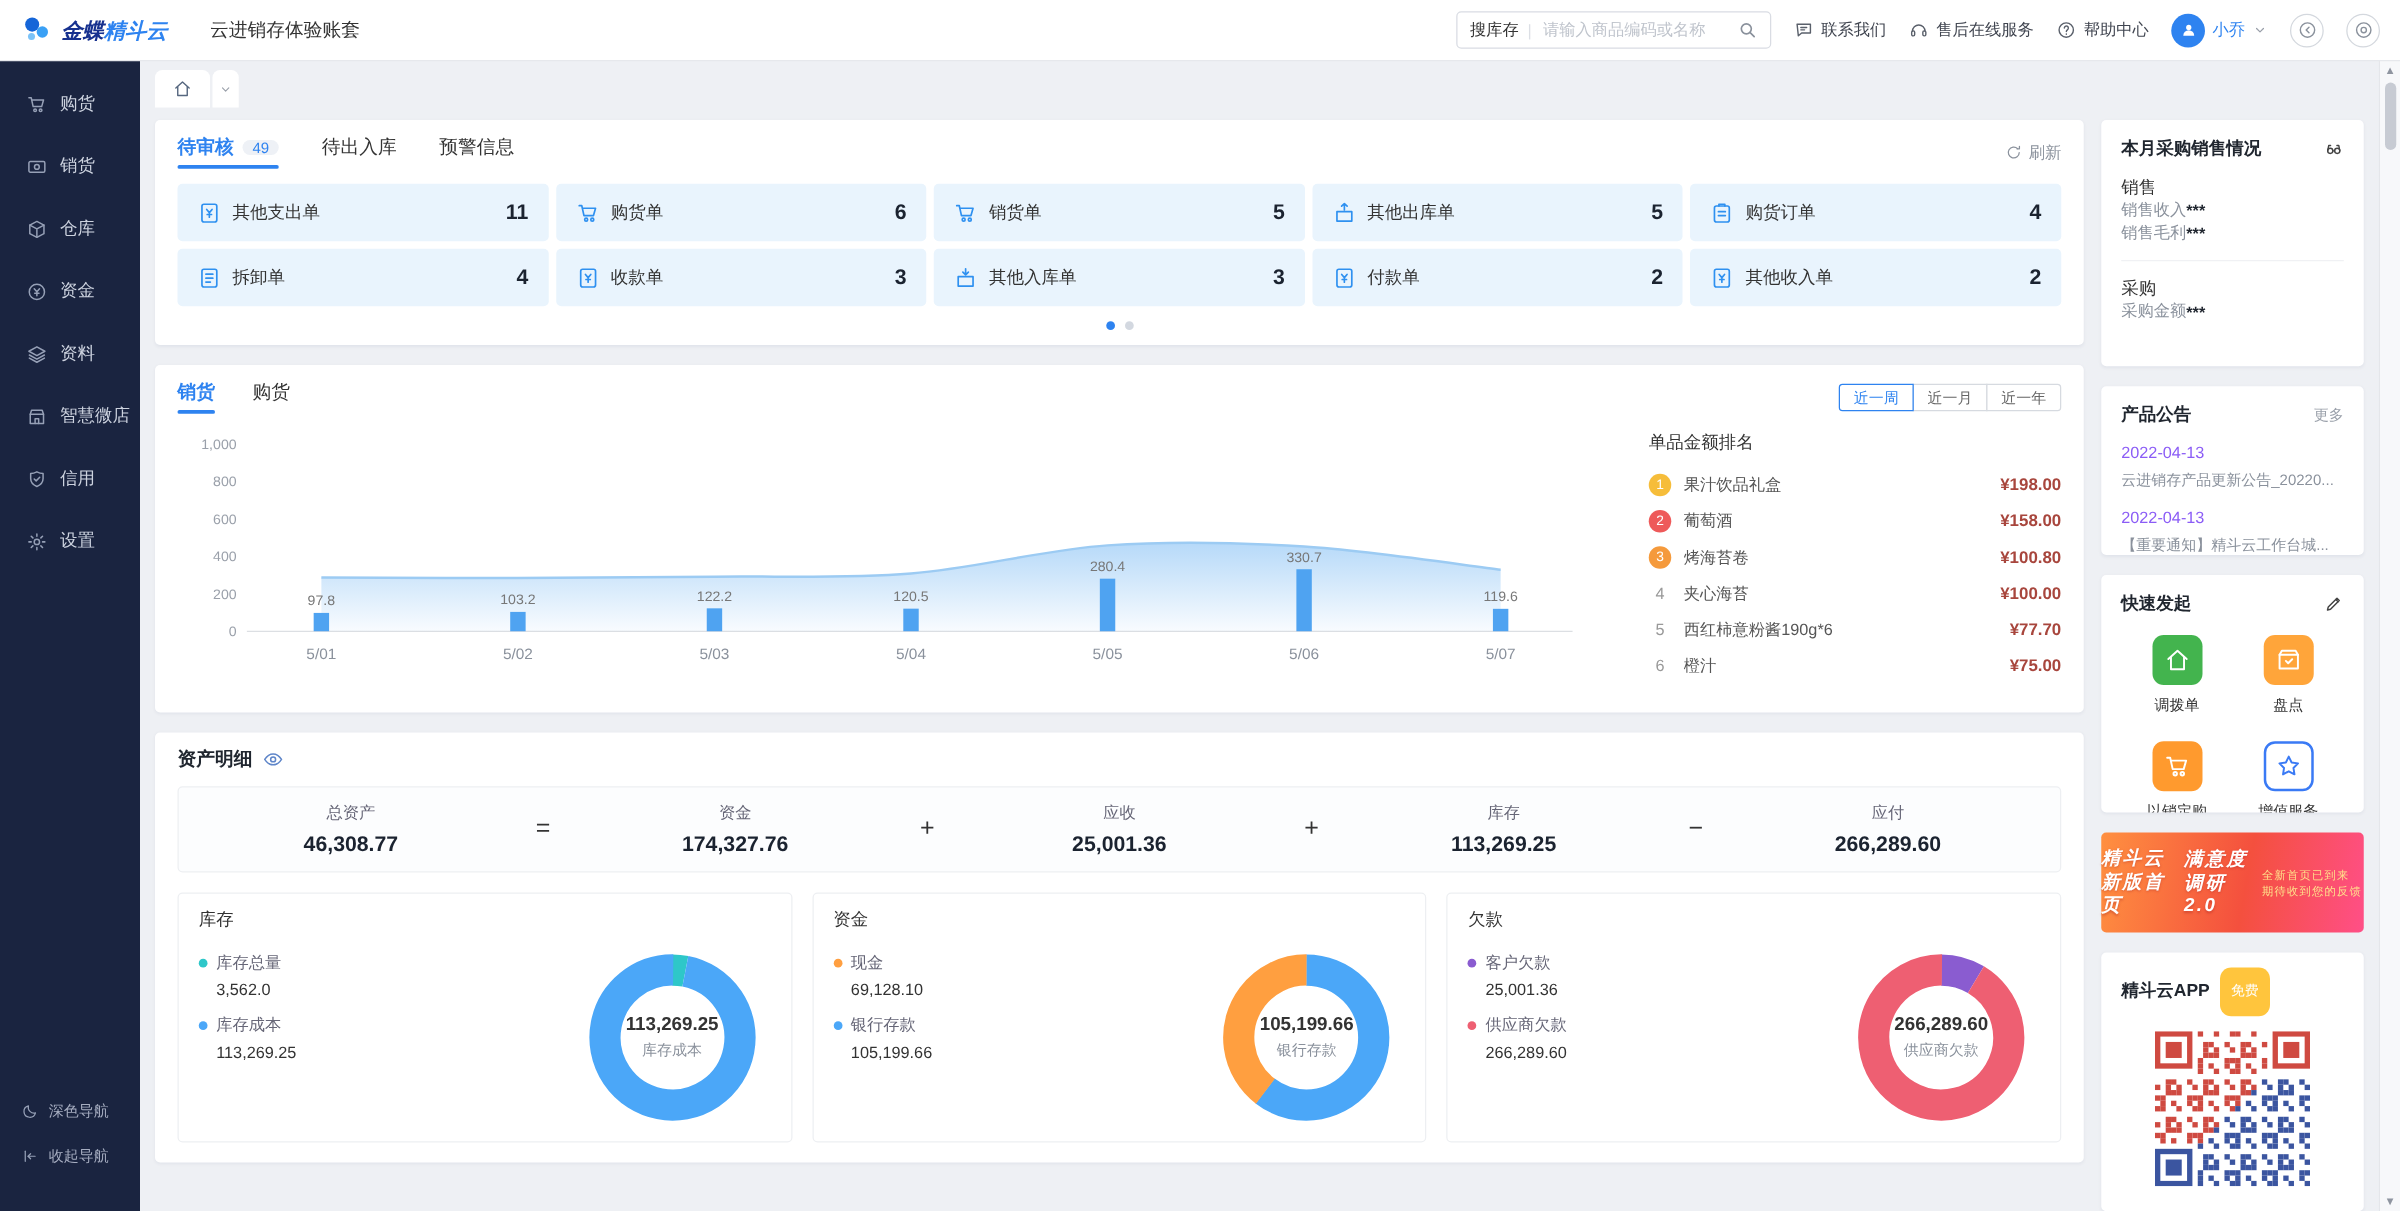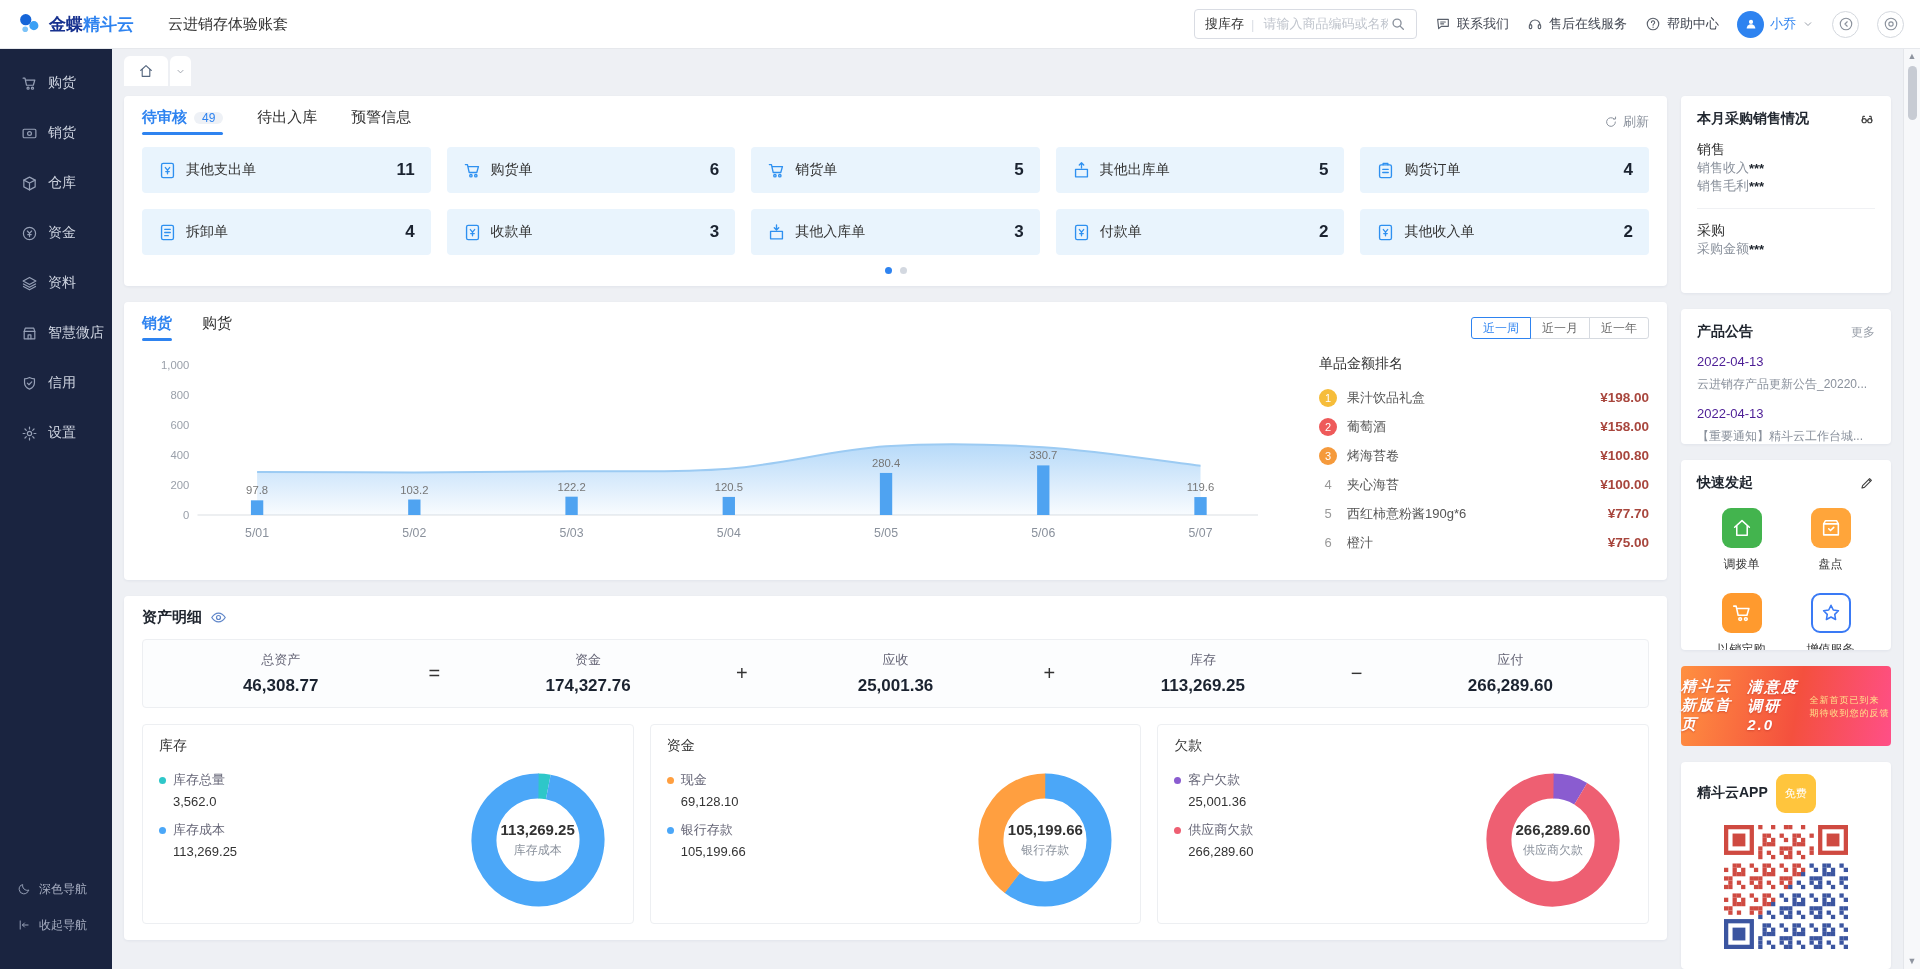--- a/index.html
+++ b/index.html
@@ -9,25 +9,25 @@
   .app{position:relative;width:1920px;height:969px;overflow:hidden;background:#eef0f4;color:#333;}
 
   
   .icn{display:inline-block;width:17px;height:17px;flex:none;}
   .icn svg{width:100%;height:100%;display:block;}
   .s14{width:14px;height:14px;} .s16{width:16px;height:16px;} .s19{width:19px;height:19px;} .s22{width:22px;height:22px;} .s26{width:26px;height:26px;}
 
   
   .header{position:absolute;top:0;left:0;width:100%;height:48px;background:#fff;display:flex;align-items:center;padding:0 16px;box-shadow:0 1px 0 #e6e8ec;z-index:30;}
   .logo{display:flex;align-items:center;gap:7px;width:130px;flex:none;}
-  .brand{font-size:17px;font-weight:bold;white-space:nowrap;}
+  .brand{font-size:17px;font-weight:bold;font-style:italic;white-space:nowrap;}
   .brand .b1{color:#17318f;} .brand .b2{color:#2e83f0;}
   .acct-title{font-size:15px;color:#333;margin-left:22px;white-space:nowrap;}
   .header-right{margin-left:auto;display:flex;align-items:center;gap:18px;}
-  .searchbox{display:flex;align-items:center;height:30px;width:223px;border:1px solid #d9dce3;border-radius:4px;padding:0 10px;background:#fff;}
+  .searchbox{display:flex;align-items:center;height:30px;width:252px;border:1px solid #d9dce3;border-radius:4px;padding:0 10px;background:#fff;}
   .search-scope{font-size:13px;color:#333;white-space:nowrap;}
   .search-sep{color:#dcdfe5;margin:0 7px;font-size:13px;}
   .searchbox input{border:none;outline:none;flex:1;min-width:0;font-size:13px;color:#ef4444;font-family:Liberation Mono, monospace;}
   .searchbox input::placeholder{color:#c0c5cd;}
   .search-btn{color:#8a919c;}
   .hlink{display:flex;align-items:center;gap:6px;font-size:13px;color:#404550;cursor:pointer;white-space:nowrap;}
   .hlink .icn{color:#5a606b;}
   .user{display:flex;align-items:center;gap:6px;cursor:pointer;}
   .avatar{width:27px;height:27px;border-radius:50%;background:#2e83f0;display:flex;align-items:center;justify-content:center;color:#fff;}
   .user-name{font-size:13px;color:#2e83f0;}
@@ -61,21 +61,21 @@
 
   
   .todo-card{padding:12px 18px 10px;}
   .todo-head{display:flex;align-items:center;}
   .tabs-row{display:flex;gap:34px;}
   .tb{font-size:15px;color:#333;padding-bottom:8px;position:relative;display:flex;align-items:center;gap:7px;cursor:pointer;}
   .tb.active{color:#2e83f0;font-weight:bold;}
   .tb.active::after{content:"";position:absolute;left:0;right:0;bottom:0;height:3px;border-radius:2px;background:#2e83f0;}
   .todo-count{font-size:12px;font-weight:normal;color:#2e83f0;background:#eef1f6;border-radius:9px;padding:0 8px;line-height:1;}
   .refresh{margin-left:auto;display:flex;align-items:center;gap:5px;font-size:13px;color:#8a919c;cursor:pointer;}
-  .stats{display:grid;grid-template-columns:repeat(5,1fr);gap:16px;margin-top:12px;}
+  .stats{display:grid;grid-template-columns:repeat(5,1fr);gap:6px;margin-top:12px;}
   .stat{height:46px;background:#e9f4fd;border-radius:4px;display:flex;align-items:center;justify-content:space-between;padding:0 16px;cursor:pointer;}
   .stat-left{display:flex;align-items:center;gap:9px;font-size:14px;color:#333;white-space:nowrap;}
   .stat .icn{color:#2e90f0;}
   .stat-value{font-size:17px;font-weight:bold;color:#1b2330;}
   .dots{display:flex;justify-content:center;gap:8px;margin-top:12px;padding-bottom:2px;}
   .pdot{width:7px;height:7px;border-radius:50%;background:#d3d8e0;cursor:pointer;}
   .pdot.active{background:#2e83f0;}
 
   
   .sales-card{padding:12px 18px 6px;height:278px;}
@@ -130,21 +130,21 @@
   .r-title{font-size:14px;font-weight:bold;color:#20262f;white-space:nowrap;}
   .r-head .icn{color:#444;cursor:pointer;}
   .monthly{height:218px;overflow:hidden;}
   .sec-title{font-size:14px;color:#333;margin-top:13px;}
   .kv{display:flex;align-items:center;justify-content:flex-start;margin-top:0;}
   .kv .k{font-size:13px;color:#8a919c;}
   .kv .v{font-size:13px;font-weight:bold;color:#20262f;}
   .r-div{height:1px;background:#f0f1f4;margin-top:13px;}
   .ann{height:148px;overflow:hidden;}
   .more{font-size:12px;color:#9aa0aa;cursor:pointer;font-weight:normal;}
-  .ann-date{font-size:13px;color:#4c1d95;margin-top:13px;cursor:pointer;}
+  .ann-date{font-size:13px;color:#8b5cf6;margin-top:13px;cursor:pointer;}
   .ann-title{font-size:12px;color:#8a919c;margin-top:7px;white-space:nowrap;overflow:hidden;text-overflow:ellipsis;cursor:pointer;}
   .quick{height:210px;overflow:hidden;}
   .qa-grid{display:grid;grid-template-columns:1fr 1fr;row-gap:20px;margin-top:16px;justify-items:center;}
   .qa{display:flex;flex-direction:column;align-items:center;cursor:pointer;}
   .qa-icon{width:40px;height:40px;border-radius:9px;display:flex;align-items:center;justify-content:center;color:#fff;}
   .qa-icon.outline{background:#fff;border:2px solid #3a7af5;color:#3a7af5;}
   .qa-label{font-size:12px;color:#333;margin-top:8px;white-space:nowrap;}
   .banner{height:80px;border-radius:4px;background:linear-gradient(100deg,#ff9040 0%,#f4503e 55%,#ff4f87 100%);display:flex;flex-direction:row;align-items:center;justify-content:center;gap:3px;cursor:pointer;flex:none;}
   .bn1,.bn2{font-size:15px;font-weight:bold;color:#fff;letter-spacing:2px;font-style:italic;text-shadow:0 1px 2px rgba(160,30,30,.4);}
   .bn3{font-size:9px;color:#ffe08a;letter-spacing:1px;margin-top:2px;}

